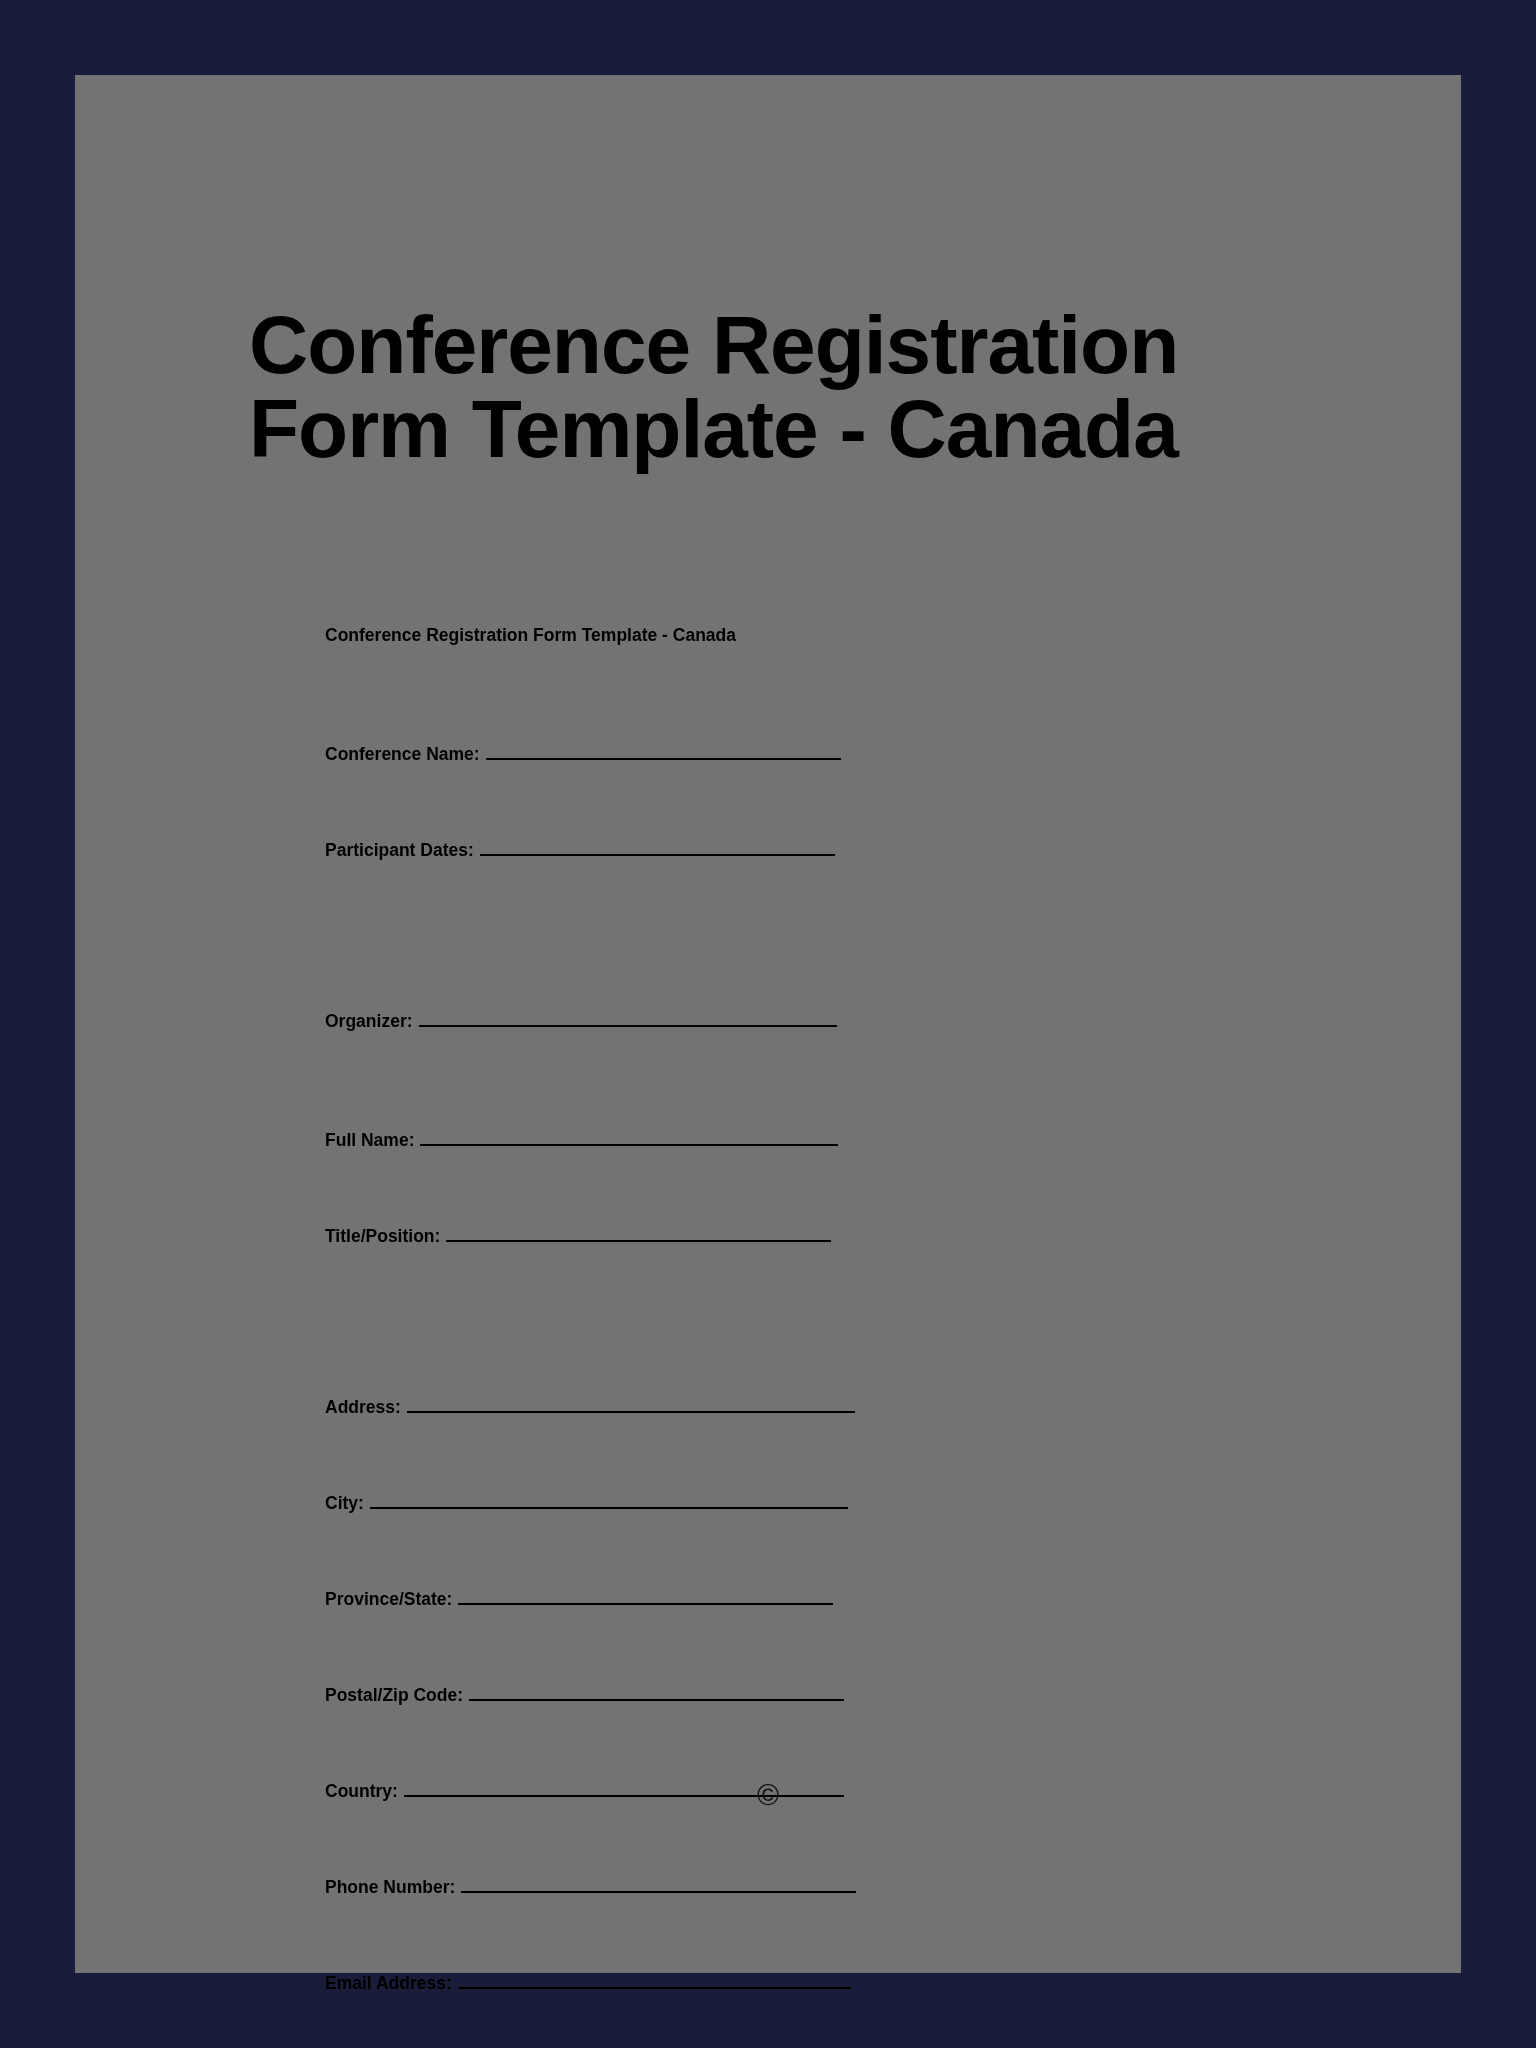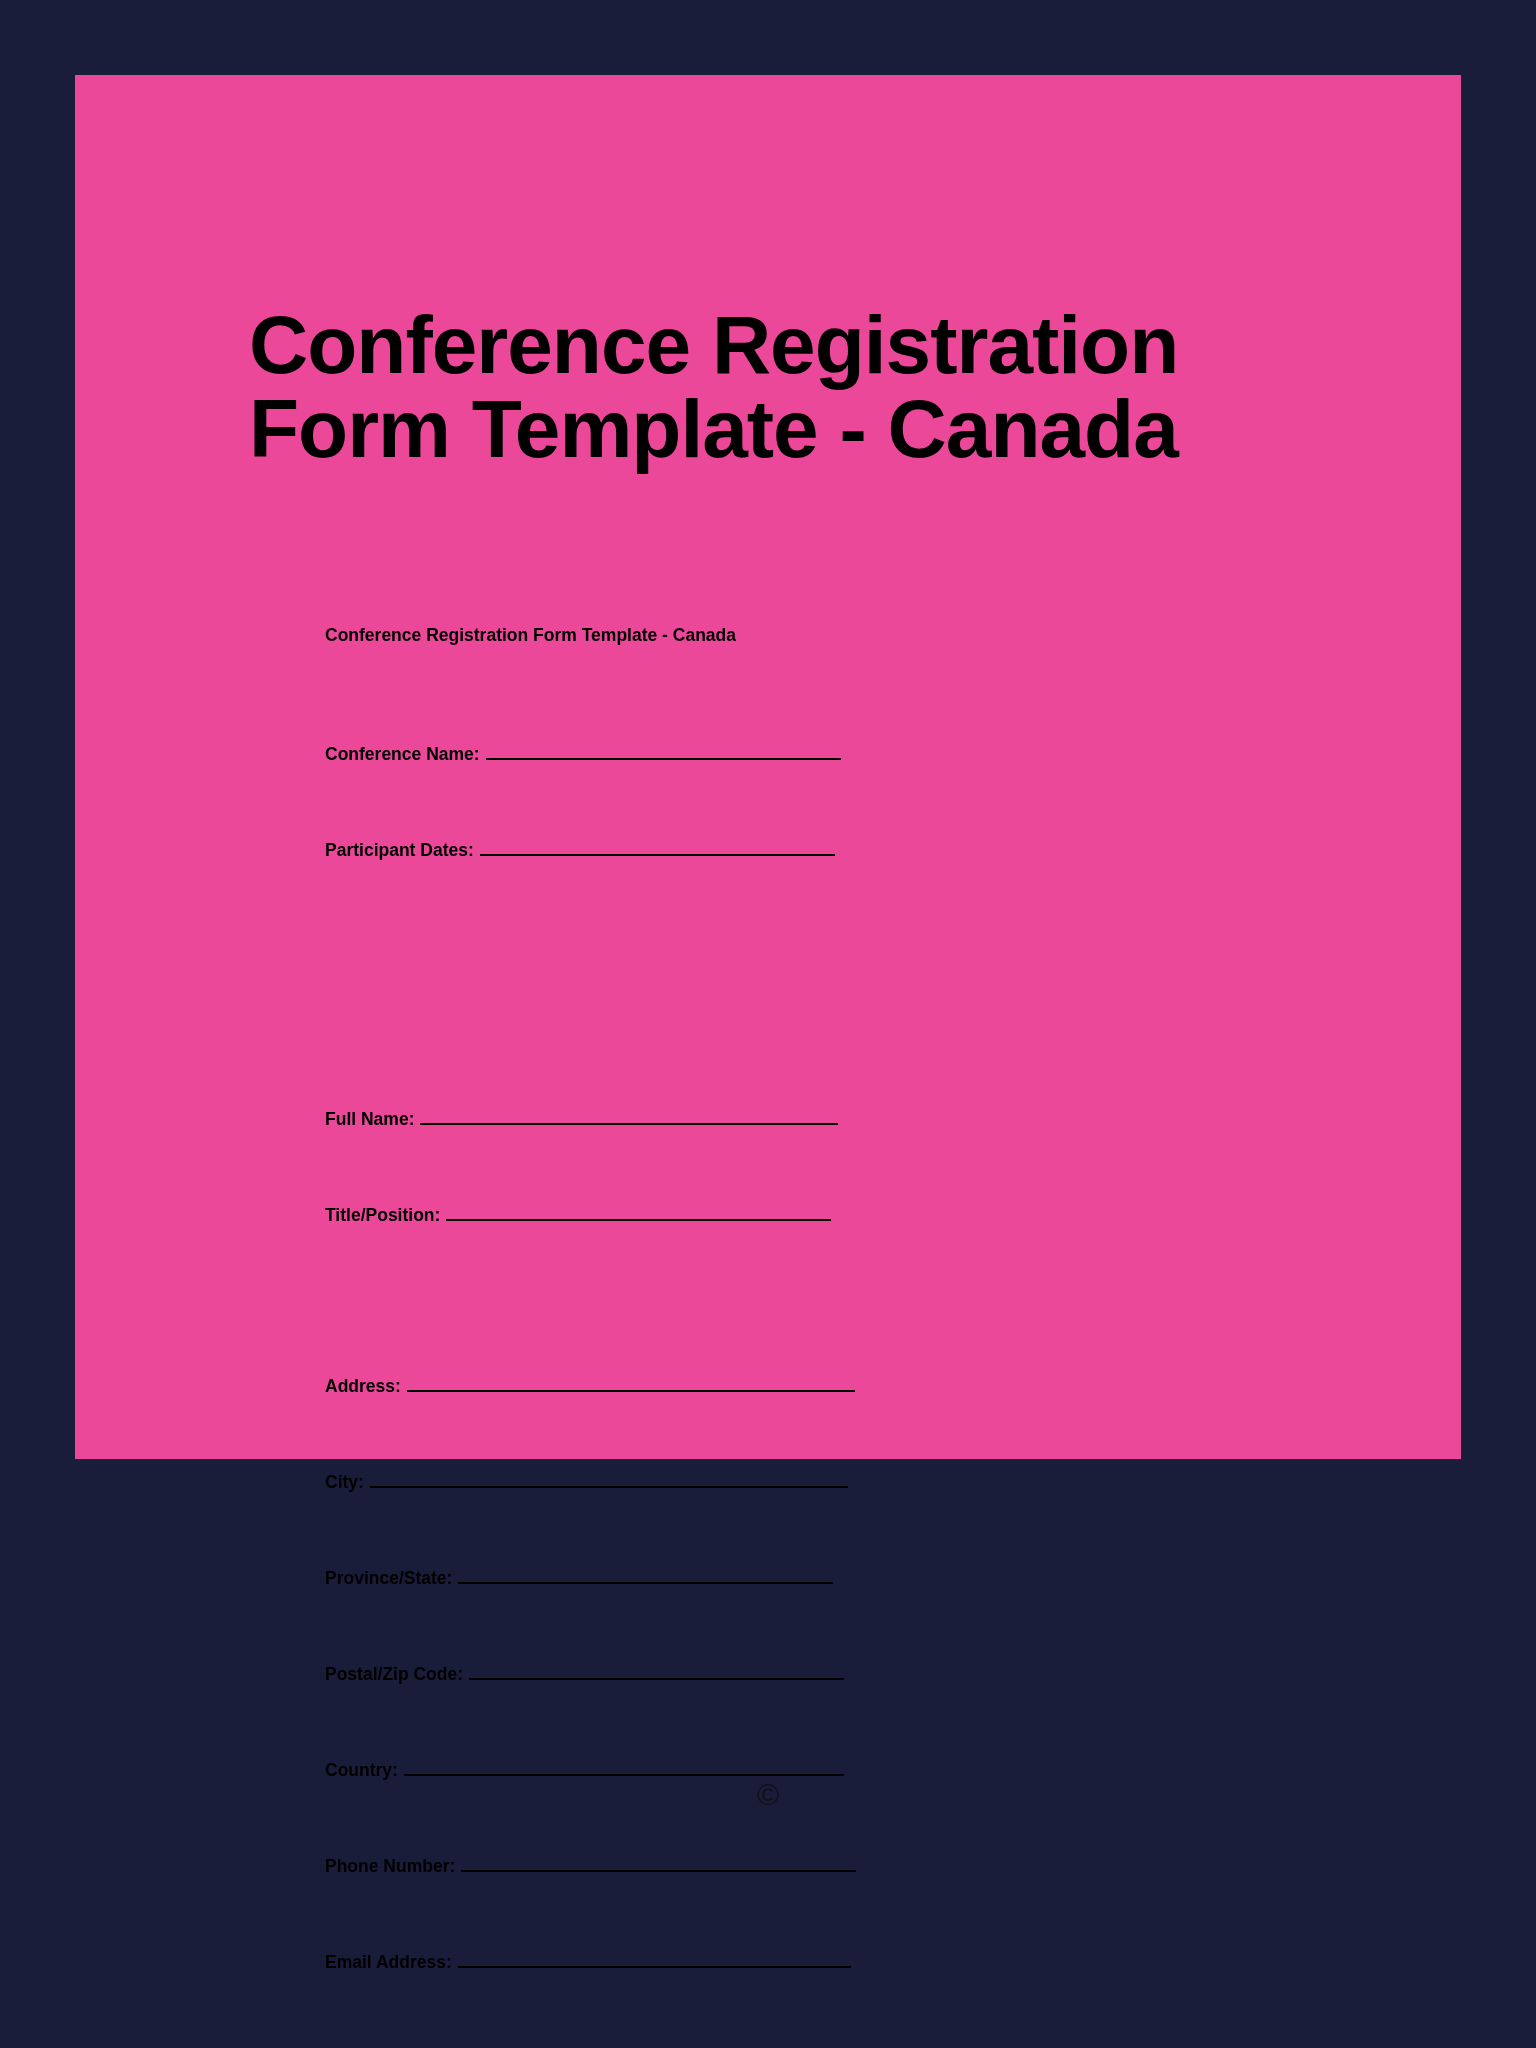--- a/index.html
+++ b/index.html
@@ -11,22 +11,22 @@
     height: 2048px;
     background: #191d3a;
     font-family: "Liberation Sans", sans-serif;
     overflow: hidden;
   }
   .page {
     position: absolute;
     left: 75px;
     top: 75px;
     width: 1386px;
-    height: 1384px;
-    background: #ec4899;
+    height: 1898px;
+    background: #737373;
     box-sizing: border-box;
   }
   .doc-title {
     position: absolute;
     left: 174px;
     top: 228px;
     width: 1040px;
     font-size: 82px;
     line-height: 1.03;
     font-weight: bold;
@@ -94,20 +94,24 @@
     <div class="row">
       <span class="label">Participant Dates:</span>
       <span class="line" style="width:355px"></span>
     </div>
 
     <div class="gap-field"></div>
 
 
     <div class="gap-field"></div>
 
+    <div class="row">
+      <span class="label">Organizer:</span>
+      <span class="line" style="width:418px"></span>
+    </div>
 
     <div class="gap-section"></div>
 
 
     <div class="row">
       <span class="label">Full Name:</span>
       <span class="line" style="width:418px"></span>
     </div>
 
     <div class="gap-field"></div>

